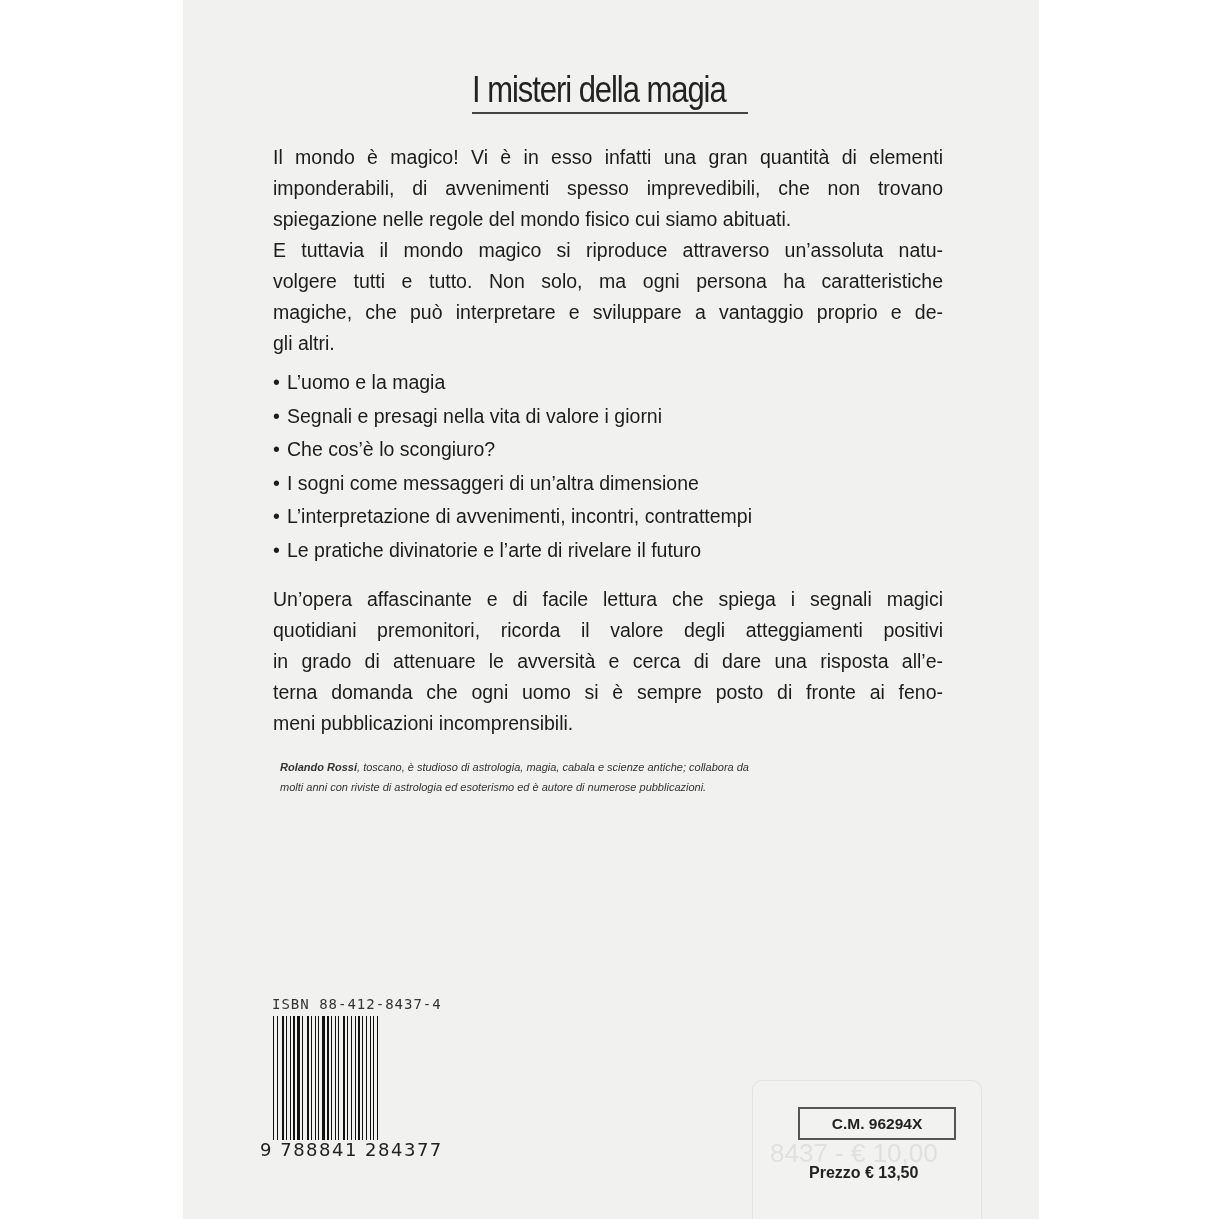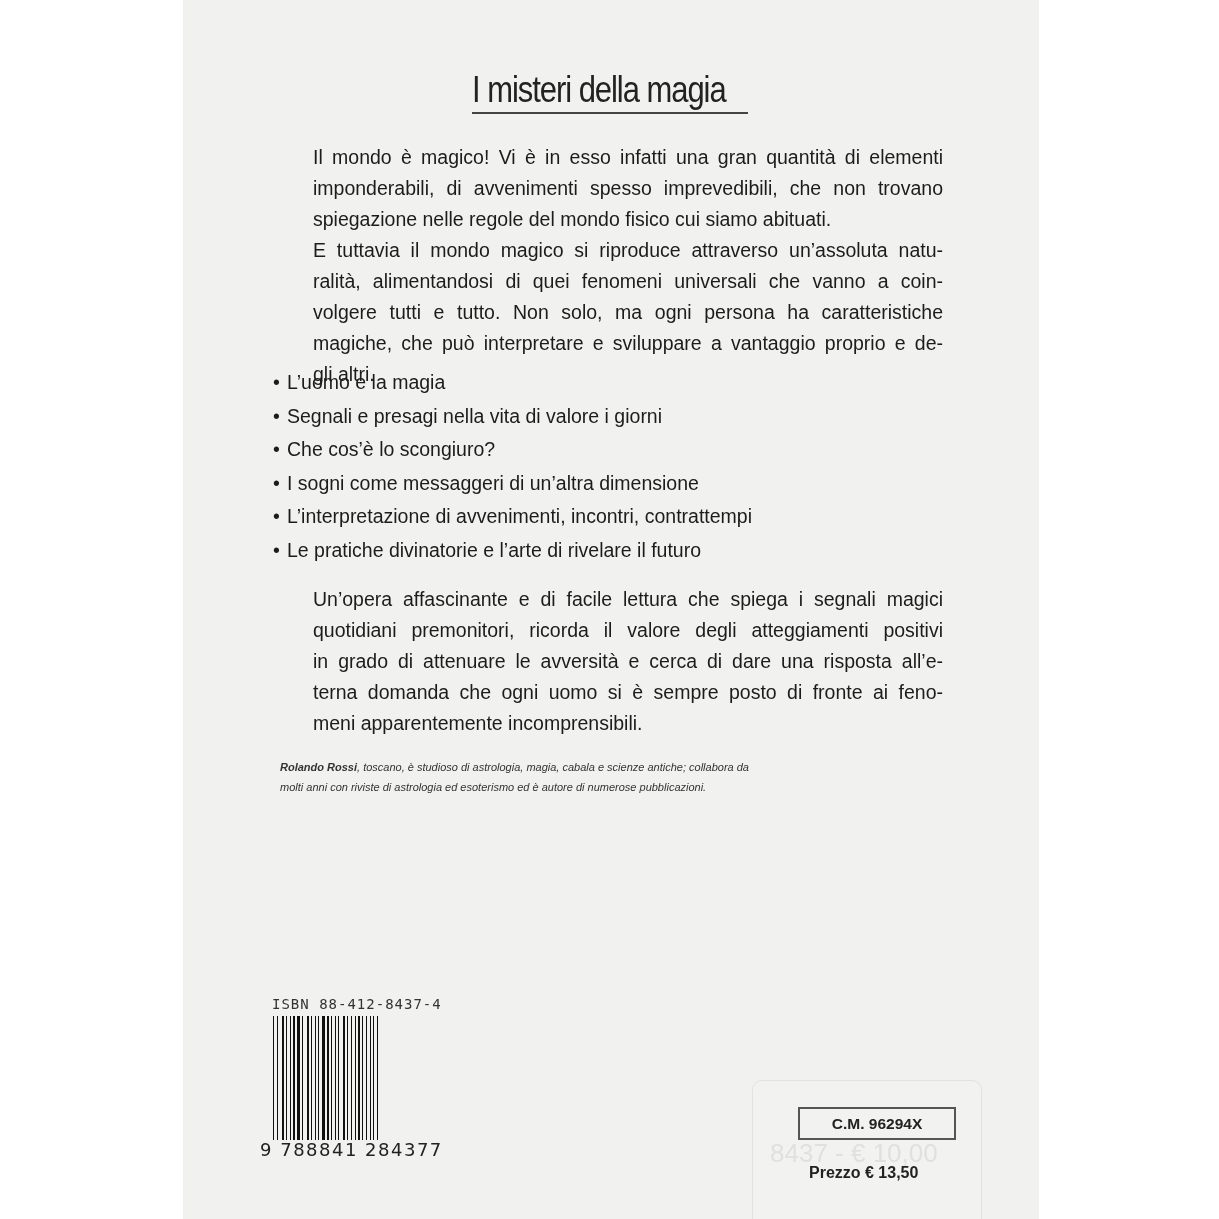--- a/index.html
+++ b/index.html
@@ -5,21 +5,21 @@
   html, body { margin:0; padding:0; }
   body { width:1219px; height:1219px; background:#ffffff; position:relative; overflow:hidden;
          font-family:"Liberation Sans", sans-serif; color:#1a1a1a; }
   .cover { position:absolute; left:183px; top:0; width:856px; height:1219px; background:#f1f1f0; }
   .title { position:absolute; left:472px; top:68px; width:278px; text-align:center;
            font-size:36px; letter-spacing:-1.2px; color:#222; transform:scaleX(0.86); transform-origin:left top;
            font-weight:normal; line-height:44px; white-space:nowrap; }
   .title-rule { position:absolute; left:472px; top:112px; width:276px; height:2px; background:#444; }
   .body-text { position:absolute; left:273px; width:670px; font-size:19.5px; line-height:31px; color:#1c1c1c;
                text-align:justify; }
-  .body-text .line { display:block; white-space:nowrap; text-align-last:justify;margin-left:40px; }
+  .body-text .line { display:block; white-space:nowrap; text-align-last:justify; }
   .body-text .line.last { text-align-last:left; }
   #intro { top:142px; }
   .bullets { position:absolute; left:273px; top:366px; font-size:19.5px; color:#1c1c1c; }
   .bullet { height:33.5px; line-height:33.5px; white-space:nowrap; }
   .bullet .dot { display:inline-block; width:14px; }
   #summary { top:584px; }
   .author { position:absolute; left:280px; top:757px; width:664px; font-size:11px; line-height:20px;
             font-style:italic; color:#333; }
   .author .line { display:block; white-space:nowrap; }
   .author b { font-weight:bold; }
@@ -42,41 +42,40 @@
 <div class="cover"></div>
 
 <div class="title">I misteri della magia</div>
 <div class="title-rule"></div>
 
 <div class="body-text" id="intro">
   <span class="line">Il mondo è magico! Vi è in esso infatti una gran quantità di elementi</span>
   <span class="line">imponderabili, di avvenimenti spesso imprevedibili, che non trovano</span>
   <span class="line last">spiegazione nelle regole del mondo fisico cui siamo abituati.</span>
   <span class="line">E tuttavia il mondo magico si riproduce attraverso un’assoluta natu-</span>
-  <span class="line">ralità, alimentandosi di quei fenomeni universali che vanno a coin-</span>
   <span class="line">volgere tutti e tutto. Non solo, ma ogni persona ha caratteristiche</span>
   <span class="line">magiche, che può interpretare e sviluppare a vantaggio proprio e de-</span>
   <span class="line last">gli altri.</span>
 </div>
 
 <div class="bullets">
   <div class="bullet"><span class="dot">•</span><span>L’uomo e la magia</span></div>
   <div class="bullet"><span class="dot">•</span><span>Segnali e presagi nella vita di valore i giorni</span></div>
   <div class="bullet"><span class="dot">•</span><span>Che cos’è lo scongiuro?</span></div>
   <div class="bullet"><span class="dot">•</span><span>I sogni come messaggeri di un’altra dimensione</span></div>
   <div class="bullet"><span class="dot">•</span><span>L’interpretazione di avvenimenti, incontri, contrattempi</span></div>
   <div class="bullet"><span class="dot">•</span><span>Le pratiche divinatorie e l’arte di rivelare il futuro</span></div>
 </div>
 
 <div class="body-text" id="summary">
   <span class="line">Un’opera affascinante e di facile lettura che spiega i segnali magici</span>
   <span class="line">quotidiani premonitori, ricorda il valore degli atteggiamenti positivi</span>
   <span class="line">in grado di attenuare le avversità e cerca di dare una risposta all’e-</span>
   <span class="line">terna domanda che ogni uomo si è sempre posto di fronte ai feno-</span>
-  <span class="line last">meni apparentemente incomprensibili.</span>
+  <span class="line last">meni pubblicazioni incomprensibili.</span>
 </div>
 
 <div class="author">
   <span class="line"><b>Rolando Rossi</b><span>, toscano, è studioso di astrologia, magia, cabala e scienze antiche; collabora da</span></span>
   <span class="line">molti anni con riviste di astrologia ed esoterismo ed è autore di numerose pubblicazioni.</span>
 </div>
 
 <div class="isbn-label">ISBN 88-412-8437-4</div>
 <div class="barcode" id="barcode">
     <span style="width: 1px;"></span>

